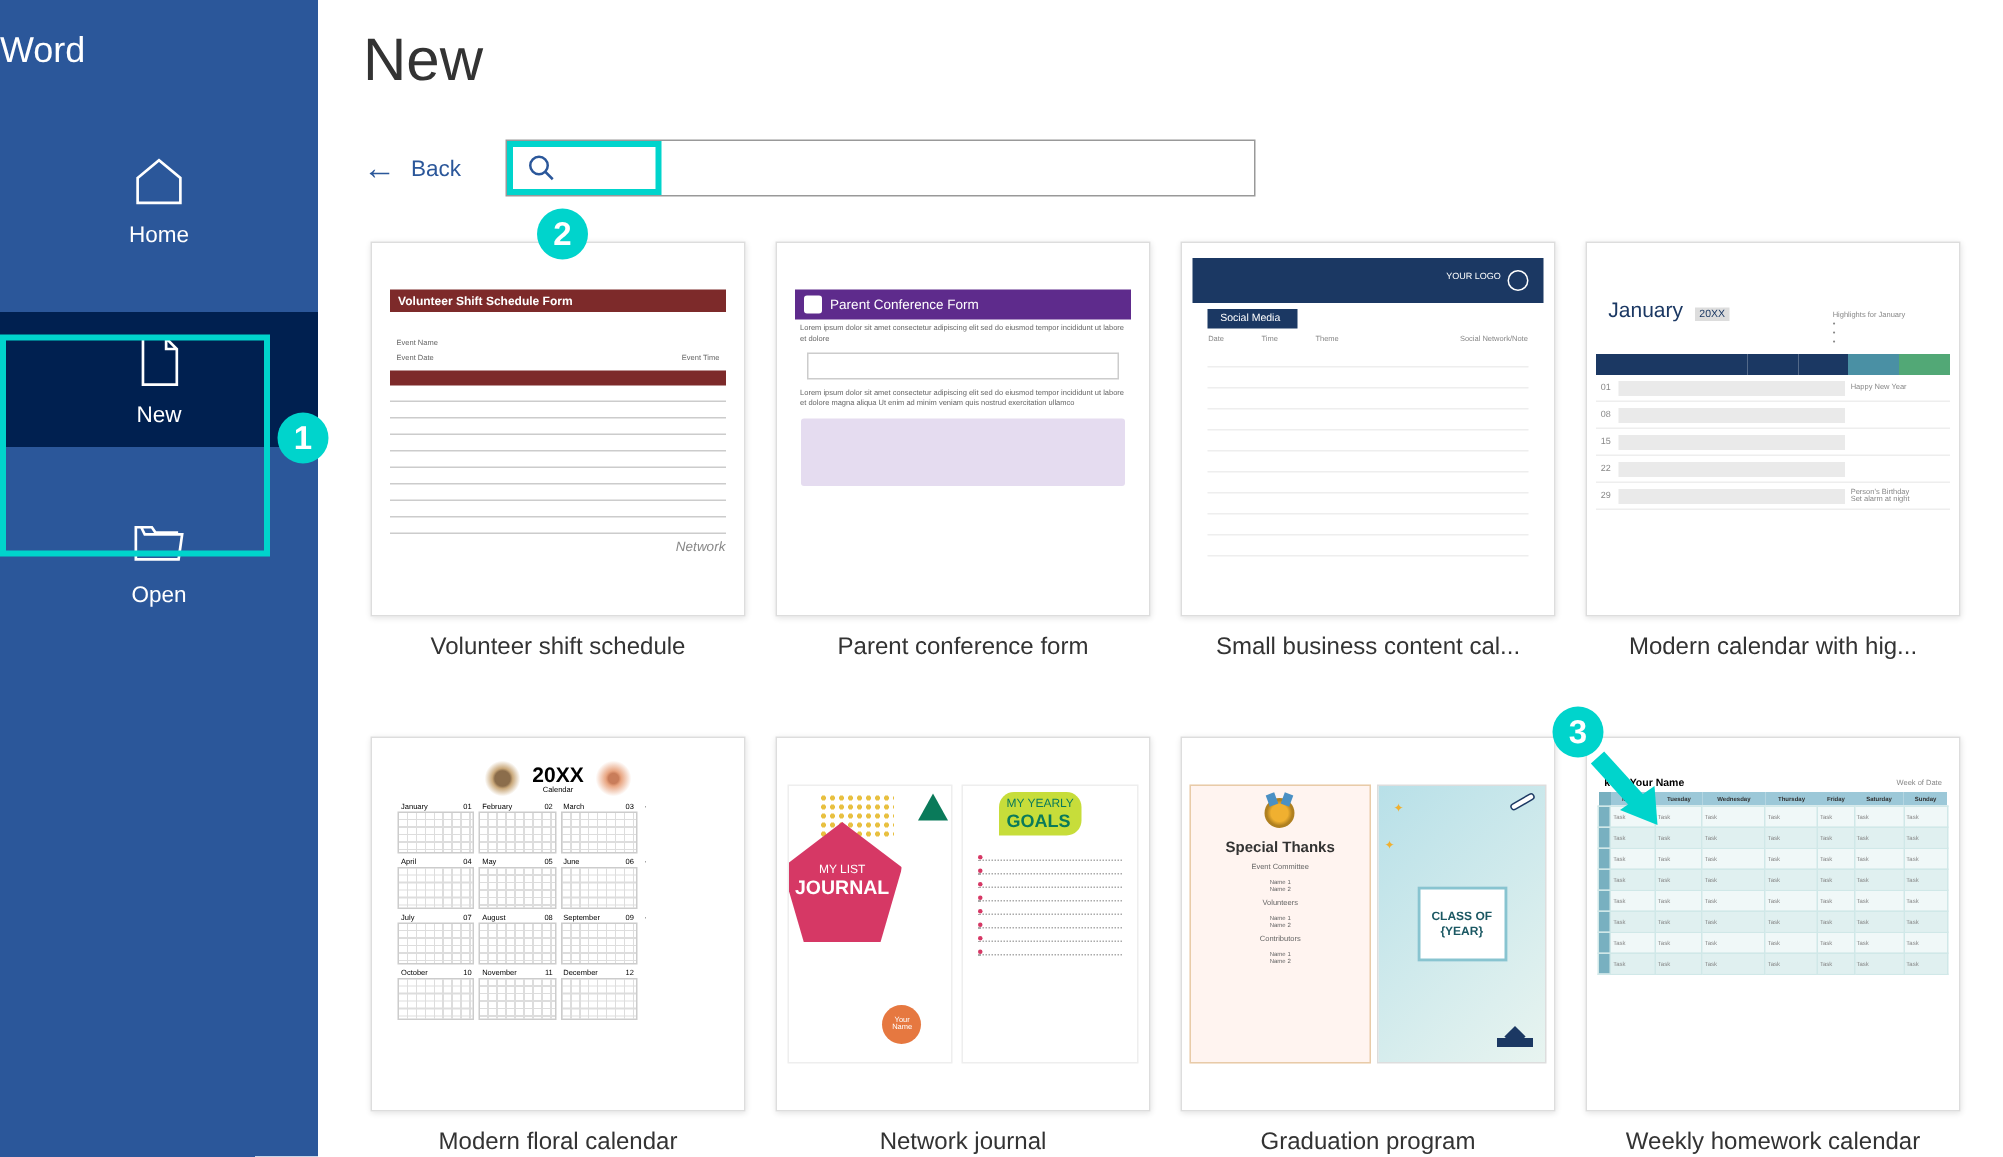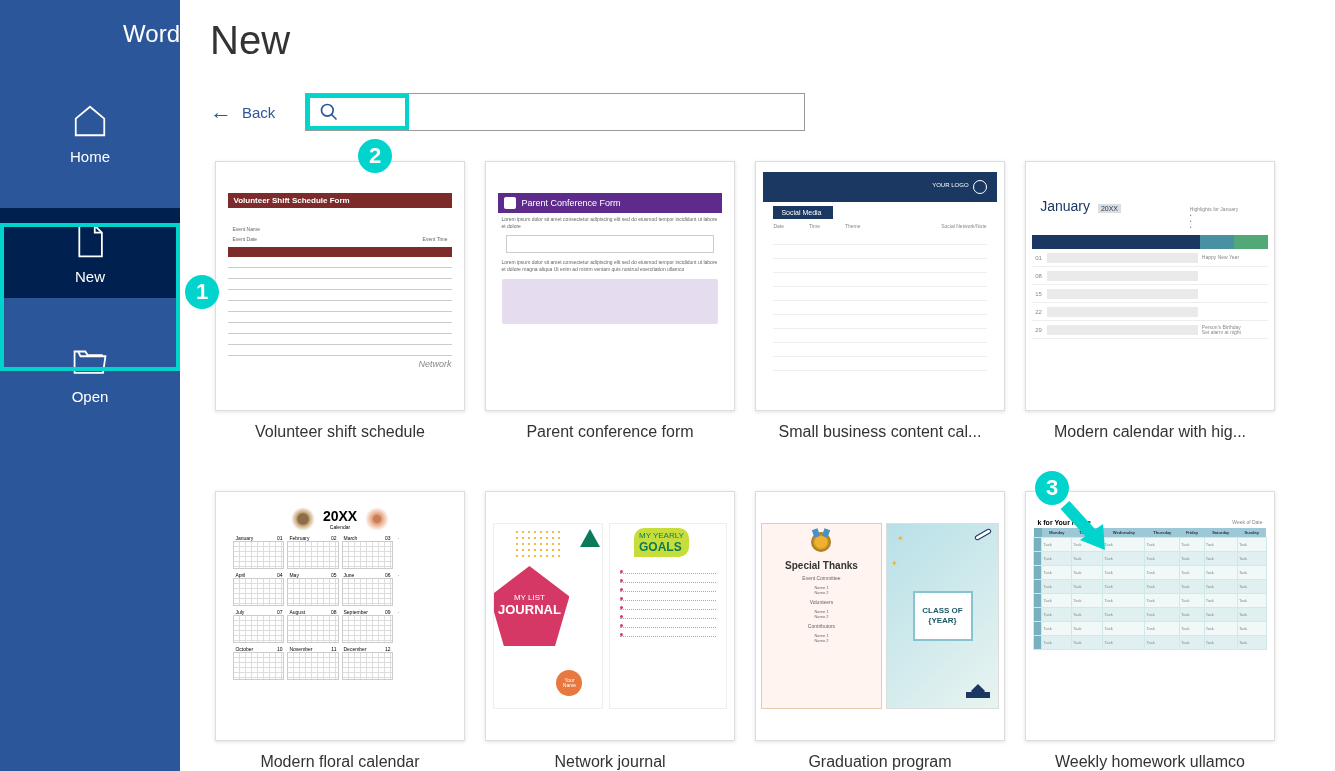--- a/index.html
+++ b/index.html
@@ -1,18 +1,18 @@
 <!DOCTYPE html>
 <html><head>
   <meta charset="utf-8">
   <style>
     * { margin: 0; padding: 0; box-sizing: border-box; font-family: 'Segoe UI', Tahoma, sans-serif; }
     body { width: 1335px; height: 771px; background: #fff; overflow: hidden; display: flex; }
     
-    .sidebar { width: 180px; background: #2b579a; display: flex; flex-direction: column; align-items: flex-end; padding-top: 20px; position: relative; }
+    .sidebar { width: 212px; background: #2b579a; display: flex; flex-direction: column; align-items: flex-start; padding-top: 20px; position: relative; }
     .app-name { color: #fff; font-size: 24px; font-weight: 400; margin-bottom: 40px; }
     .nav-item { width: 100%; display: flex; flex-direction: column; align-items: center; justify-content: center; height: 90px; cursor: pointer; margin-bottom: 30px; }
     .nav-item.active { background: #002050; }
     .nav-item svg { width: 38px; height: 38px; fill: none; stroke: #fff; stroke-width: 1.5; }
     .nav-label { color: #fff; font-size: 15px; margin-top: 8px; font-weight: 300; }
     
     .main { flex: 1; padding: 18px 40px 20px 30px; overflow: hidden; }
     .page-title { font-size: 40px; font-weight: 300; color: #333; margin-bottom: 30px; }
     
     .search-row { display: flex; align-items: center; margin-bottom: 30px; }
@@ -75,21 +75,21 @@
     .t-floral .ttl { font-size: 14px; font-weight: bold; }
     .t-floral .sub { font-size: 5px; text-align: center; }
     .t-floral .grid { display: grid; grid-template-columns: repeat(4, 1fr); gap: 3px; margin-top: 4px; }
     .t-floral .m { }
     .t-floral .m .ml { font-size: 5px; display: flex; justify-content: space-between; padding: 0 2px;}
     .t-floral .m .mg { background: repeating-linear-gradient(to bottom, transparent 0 4px, #ddd 4px 5px), repeating-linear-gradient(to right, transparent 0 5px, #ddd 5px 6px); height: 28px; border: 0.5px solid #ccc; }
     
     .t-journal { display: flex; width: 94%; height: 75%; gap: 6px; }
     .t-journal .left { flex: 1; background: #fff; border: 1px solid #eee; position: relative; overflow: hidden; }
     .t-journal .left .dots { position: absolute; top: 5px; left: 20px; width: 50px; height: 30px; background-image: radial-gradient(#e8c040 1.5px, transparent 1.5px); background-size: 6px 6px; }
-    .t-journal .left .shape { position: absolute; width: 80px; height: 80px; background: #d63865; left: -5px; top: 42px; clip-path: polygon(50% 0%, 100% 38%, 82% 100%, 18% 100%, 0% 38%); display: flex; align-items: center; justify-content: center; flex-direction: column; }
+    .t-journal .left .shape { position: absolute; width: 80px; height: 80px; background: #d63865; left: -5px; top: 24px; clip-path: polygon(50% 0%, 100% 38%, 82% 100%, 18% 100%, 0% 38%); display: flex; align-items: center; justify-content: center; flex-direction: column; }
     .t-journal .left .shape span { color: #fff; font-size: 8px; line-height: 1.1; }
     .t-journal .left .shape .b { font-size: 13px; font-weight: bold; }
     .t-journal .left .circ { position: absolute; width: 26px; height: 26px; background: #e67840; border-radius: 50%; bottom: 12px; left: 62px; display: flex; align-items: center; justify-content: center; color: #fff; font-size: 5px; text-align: center; line-height: 1; }
     .t-journal .left .tri { position: absolute; top: 5px; right: 2px; width: 0; height: 0; border-left: 10px solid transparent; border-right: 10px solid transparent; border-bottom: 18px solid #0a7a5a; }
     .t-journal .right { flex: 1; background: #fff; border: 1px solid #eee; padding: 4px; }
     .t-journal .right .bubble { background: #c7dd3a; border-radius: 10px 10px 10px 0; padding: 3px 5px; font-size: 8px; color: #0a7a5a; display: inline-block; margin-left: 20px;}
     .t-journal .right .bubble .b { font-size: 12px; font-weight: bold; }
     .t-journal .right .lines .l { border-bottom: 1px dotted #aaa; height: 9px; position: relative; }
     .t-journal .right .lines .l::before { content: ''; position: absolute; left: 0; top: 5px; width: 3px; height: 3px; background: #d63865; border-radius: 50%; }
     
@@ -559,21 +559,21 @@
                   <td class="alt">Task</td>
                   <td class="alt">Task</td>
                   <td class="alt">Task</td>
                   <td class="alt">Task</td>
                   <td class="alt">Task</td>
                 </tr>
           </tbody>
             </table>
         </div>
       </div>
-      <div class="template-label">Weekly homework ullamco</div>
+      <div class="template-label">Weekly homework calendar</div>
     </div>
 
   </div>
 </div>
 
 <div class="annotation" style="left: 1035px; top: 471px;">3</div>
 <svg class="ann-arrow" style="left: 1055px; top: 500px;" width="60" height="55" viewBox="0 0 60 55">
   <path d="M10 5 L40 38" stroke="#00d4cc" stroke-width="12" fill="none"></path>
   <path d="M25 40 L50 50 L48 24 Z" fill="#00d4cc"></path>
 </svg>

